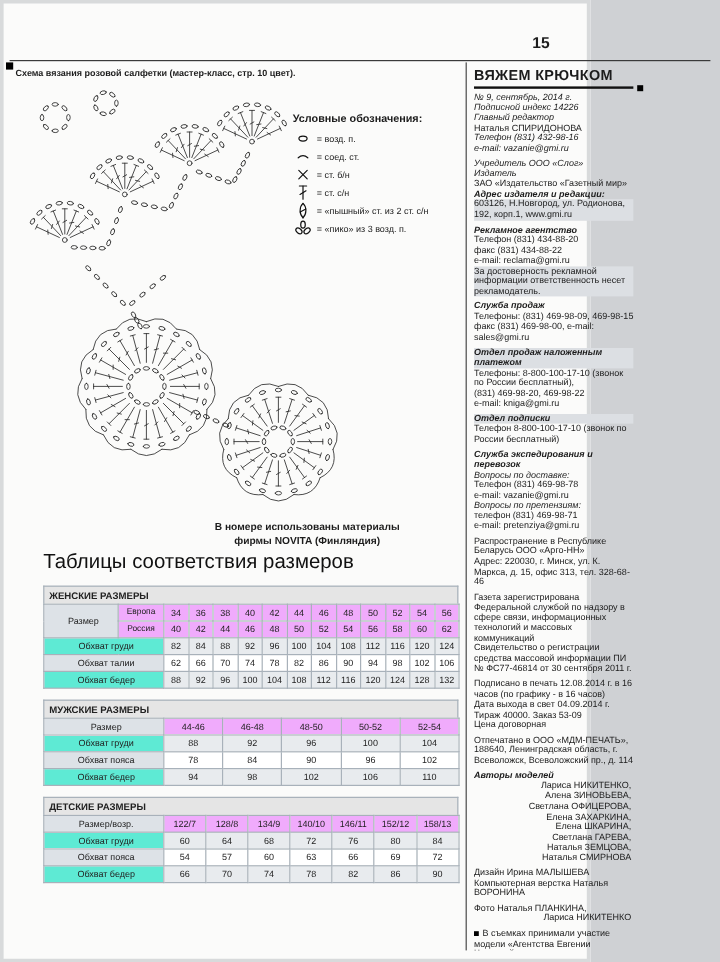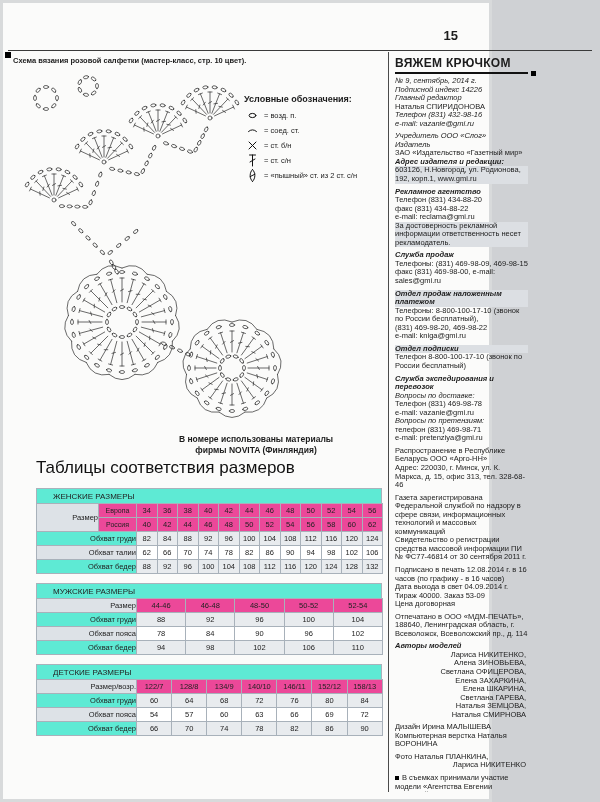--- a/index.html
+++ b/index.html
@@ -12,28 +12,28 @@
   .pagenum{position:absolute;top:28px;right:34px;font-size:13px;font-weight:bold}
   .caption{position:absolute;left:13px;top:56px;width:320px;font-size:7.5px;font-weight:bold}
   .diagram{position:absolute;left:10px;top:70px;width:340px;height:362px}
   .legend{position:absolute;left:244px;top:94px;width:138px}
   .legend-title{font-size:9px;font-weight:bold;margin-bottom:4px;}
   .legend-item{display:flex;align-items:center;gap:3px;height:15px;font-size:7.5px;white-space:nowrap}
   .materials{position:absolute;left:150px;top:434px;width:212px;text-align:center;
              font-size:8.5px;font-weight:bold;line-height:1.25}
   .tables-heading{position:absolute;left:36px;top:458px;font-size:17px;font-weight:normal;color:#111}
   .tables{position:absolute;left:36px;top:488px;width:346px}
-  .band{height:15px;background:#5eead4;font-size:8px;font-weight:normal;line-height:15px;
-        padding-left:16px;border:1px solid #a9b2bb;border-bottom:none;color:#222}
+  .band{height:15px;background:#e5e5e5;font-size:8px;font-weight:bold;line-height:15px;
+        padding-left:4px;border:1px solid #a9b2bb;border-bottom:none;color:#222}
   .tables table{border-collapse:collapse;table-layout:fixed;width:346px;font-size:7.5px}
   .tables th,.tables td{border:1px solid #a8b1ba;height:14px;text-align:center;font-weight:normal;
         overflow:hidden;white-space:nowrap;padding:0;color:#222;background:#fff}
-  .tables th.lbl{text-align:right;padding-left:4px;background:#dde2e7}
+  .tables th.lbl{text-align:center;padding-left:4px;background:#dde2e7}
   .tables th.sub{background:#d4dae0;font-size:7px}
-  .tables tr.hrow th{background:#ec4899}
+  .tables tr.hrow th{background:#f0abfc}
   .tables tr.hrow th.lbl{background:#dde2e7}
   .tables tr.shade td{background:#e8ebee}
   .tables tr.shade th.lbl{background:#5eead4}
   .tgap{height:9px}
   .vline{position:absolute;left:388px;top:52px;width:1px;height:740px;background:#4a4a4a}
   .mast{position:absolute;left:395px;top:56px;width:133px;height:736px;overflow:hidden}
   .mast-title{font-size:12px;font-weight:bold;letter-spacing:.3px;border-bottom:2px solid #111;
               padding-bottom:2px;margin-bottom:3px;white-space:nowrap}
   .mline{font-size:7.5px;line-height:1.14;color:#1b1b1b}
   .mline.i{font-style:italic}
@@ -499,20 +499,30 @@
         <div class="legend-item">
           <svg width="17" height="15" viewBox="0 0 16 15">
             <g stroke="#111" stroke-width="1" fill="none" stroke-linecap="round">
               <path d="M8 1.5 C4.8 4.5 4.8 10.5 8 13.5"></path>
               <path d="M8 1.5 C11.2 4.5 11.2 10.5 8 13.5"></path>
               <line x1="5.6" y1="8.6" x2="10.4" y2="6.2"></line>
             </g>
           </svg>
           <span>= «пышный» ст. из 2 ст. с/н</span>
         </div>
+        <div class="legend-item">
+          <svg width="17" height="15" viewBox="0 0 16 15">
+            <g stroke="#111" stroke-width="1" fill="none" stroke-linecap="round">
+              <ellipse cx="8" cy="4.2" rx="1.9" ry="2.9"></ellipse>
+              <ellipse cx="4.6" cy="9.4" rx="1.9" ry="2.9" transform="rotate(-52 4.6 9.4)"></ellipse>
+              <ellipse cx="11.4" cy="9.4" rx="1.9" ry="2.9" transform="rotate(52 11.4 9.4)"></ellipse>
+            </g>
+          </svg>
+          <span>= «пико» из 3 возд. п.</span>
+        </div>
       </div>
   </div>
 
   <div class="materials">
     <div>В номере использованы материалы</div>
     <div>фирмы NOVITA (Финляндия)</div>
   </div>
 
   <div class="tables-heading">Таблицы соответствия размеров</div>
   <div class="tables" id="size-tables">

